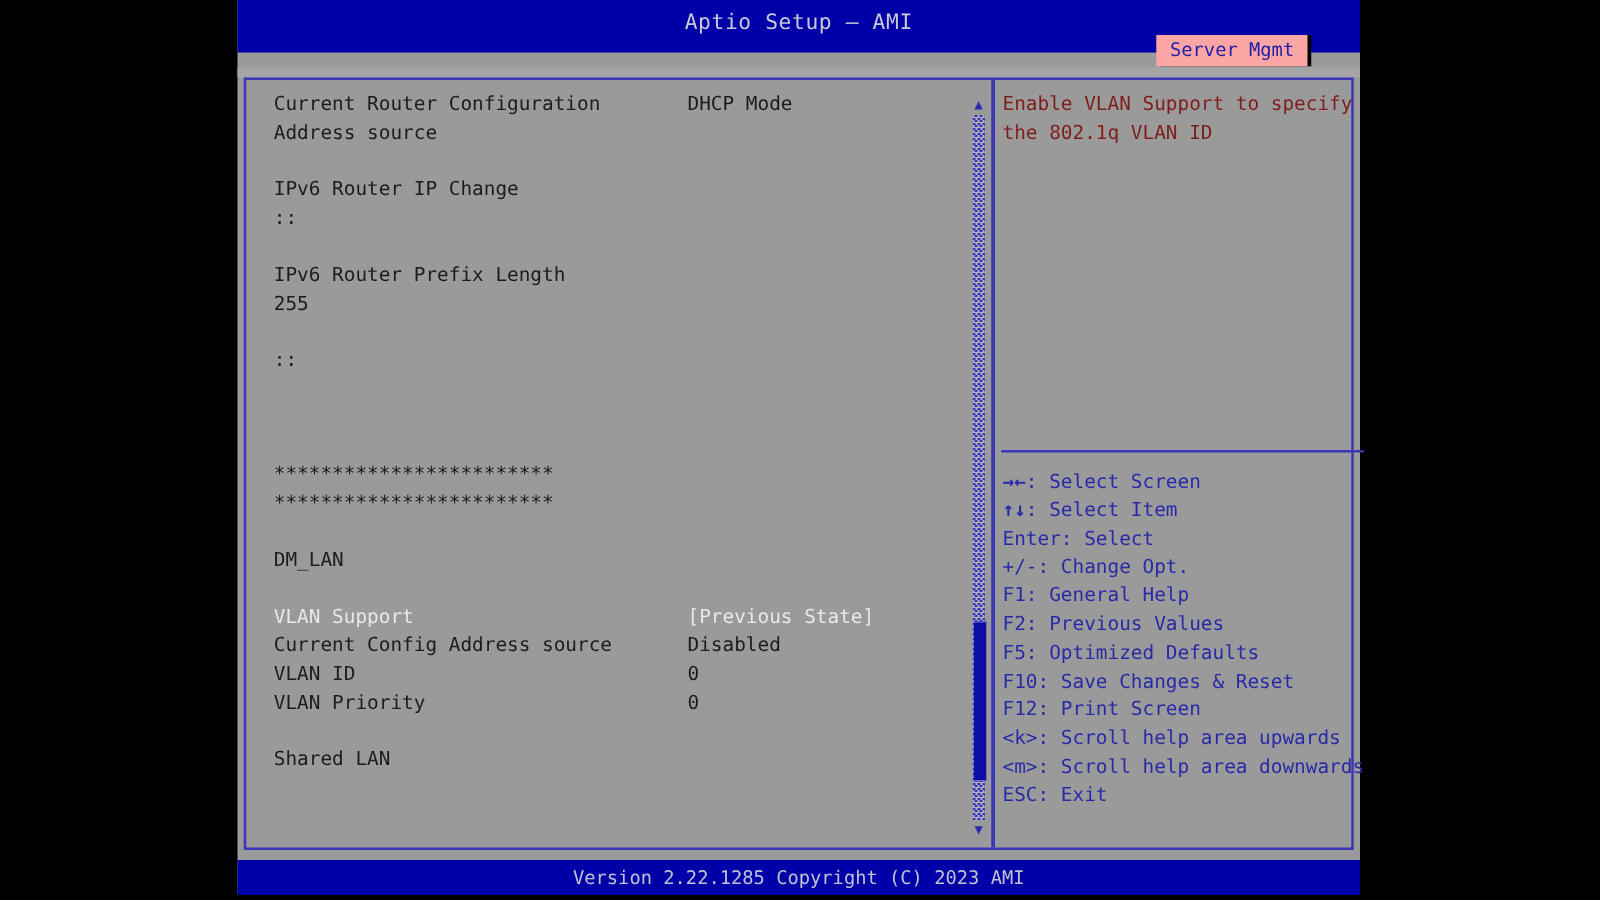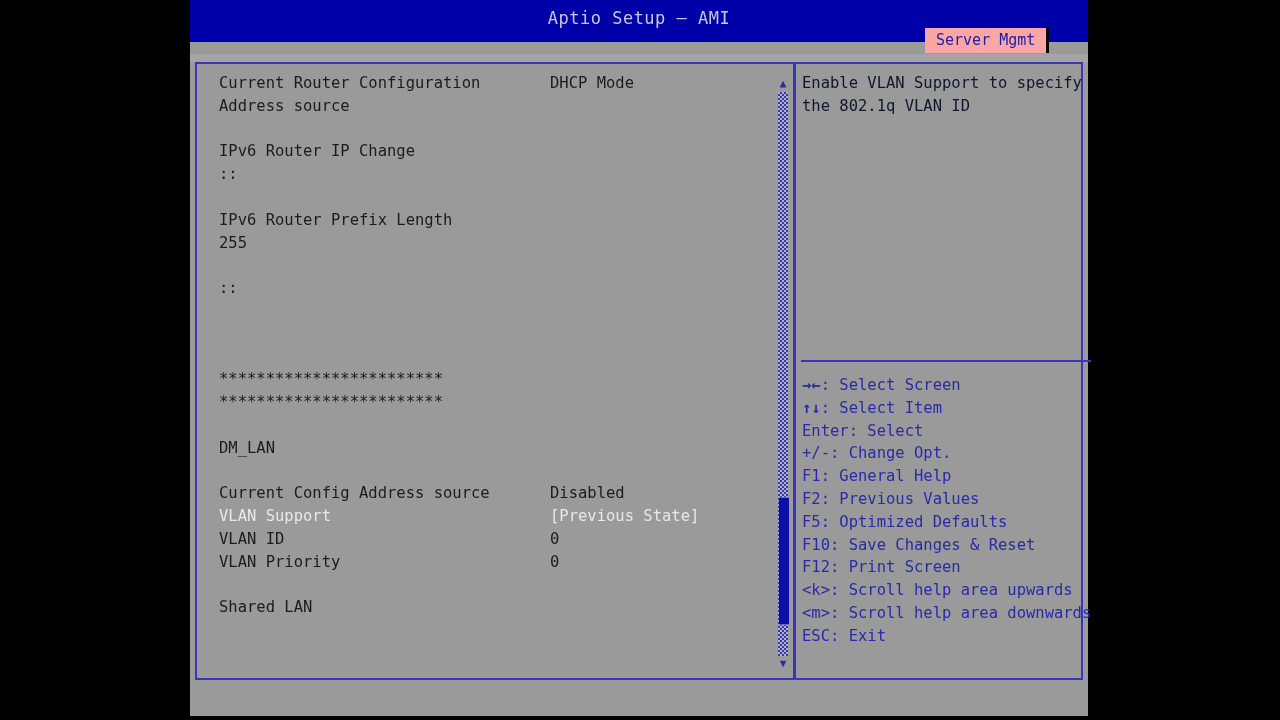--- a/index.html
+++ b/index.html
@@ -192,21 +192,21 @@
     left: 600px;
     top: 0px;
     width: 284px;
     height: 614px;
   }
   #help-text {
     position: absolute;
     left: 5px;
     top: 8px;
     width: 288px;
-    color: #0f172a;
+    color: #7f1d1d;
     font-size: 15.5px;
     line-height: 22.8px;
     white-space: pre;
   }
   #help-sep {
     position: absolute;
     left: 4px;
     top: 296px;
     width: 290px;
     height: 2px;
@@ -277,22 +277,22 @@
             <div class="row blank"><span class="lbl"></span></div>
             <div class="row"><span class="lbl">::</span></div>
             <div class="row blank"><span class="lbl"></span></div>
             <div class="row blank"><span class="lbl"></span></div>
             <div class="row blank"><span class="lbl"></span></div>
             <div class="row"><span class="lbl">************************</span></div>
             <div class="row"><span class="lbl">************************</span></div>
             <div class="row blank"><span class="lbl"></span></div>
             <div class="row"><span class="lbl">DM_LAN</span></div>
             <div class="row blank"><span class="lbl"></span></div>
+            <div class="row selected"><span class="lbl">VLAN Support</span><span class="val">[Previous State]</span></div>
             <div class="row"><span class="lbl">Current Config Address source</span><span class="val">Disabled</span></div>
-            <div class="row selected"><span class="lbl">VLAN Support</span><span class="val">[Previous State]</span></div>
             <div class="row"><span class="lbl">VLAN ID</span><span class="val">0</span></div>
             <div class="row"><span class="lbl">VLAN Priority</span><span class="val">0</span></div>
             <div class="row blank"><span class="lbl"></span></div>
             <div class="row"><span class="lbl">Shared LAN</span></div>
           </div>
       </div>
 
       <div id="scrollbar">
         <div class="sb-arrow up">▲</div>
         <div id="sb-track">
@@ -305,15 +305,18 @@
 
       <div id="right-pane">
         <div id="help-text">Enable VLAN Support to specify
 the 802.1q VLAN ID</div>
         <div id="help-sep"></div>
         <div id="keys"><div class="keyline"><span class="glyph">→←</span><span>: Select Screen</span></div><div class="keyline"><span class="glyph">↑↓</span><span>: Select Item</span></div><div class="keyline"><span>Enter: Select</span></div><div class="keyline"><span>+/-: Change Opt.</span></div><div class="keyline"><span>F1: General Help</span></div><div class="keyline"><span>F2: Previous Values</span></div><div class="keyline"><span>F5: Optimized Defaults</span></div><div class="keyline"><span>F10: Save Changes &amp; Reset</span></div><div class="keyline"><span>F12: Print Screen</span></div><div class="keyline"><span>&lt;k&gt;: Scroll help area upwards</span></div><div class="keyline"><span>&lt;m&gt;: Scroll help area downwards</span></div><div class="keyline"><span>ESC: Exit</span></div></div>
       </div>
 
     </div>
 
+    <div id="footer">
+      <div id="footer-text">Version 2.22.1285 Copyright (C) 2023 AMI</div>
+    </div>
 
   </div>
 </div>
 
 </body></html>

